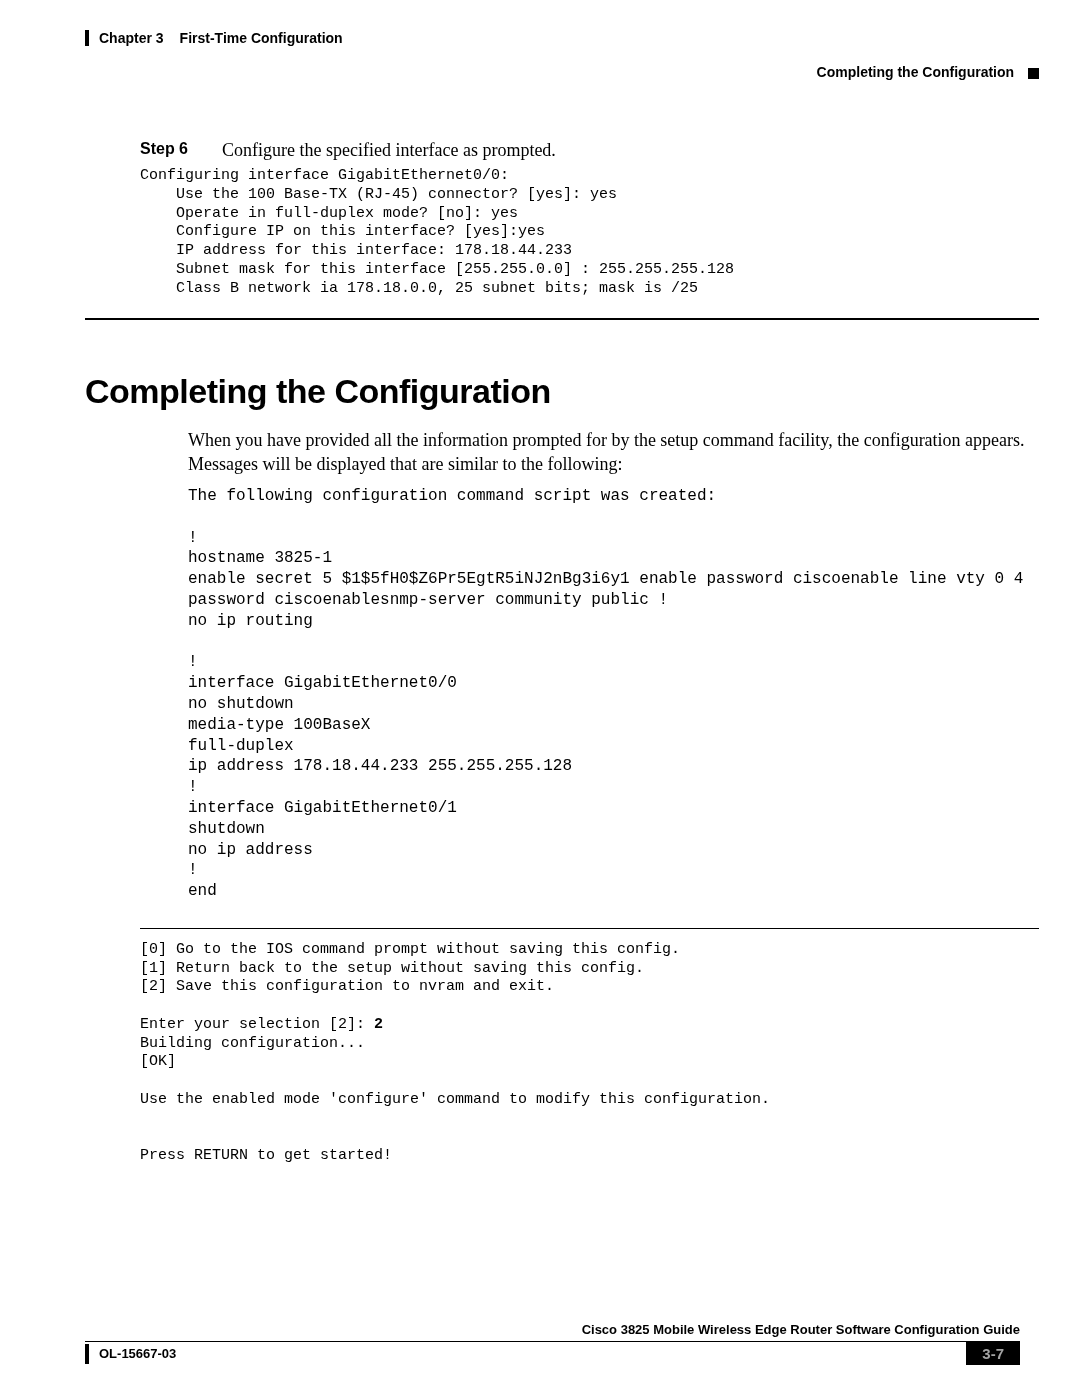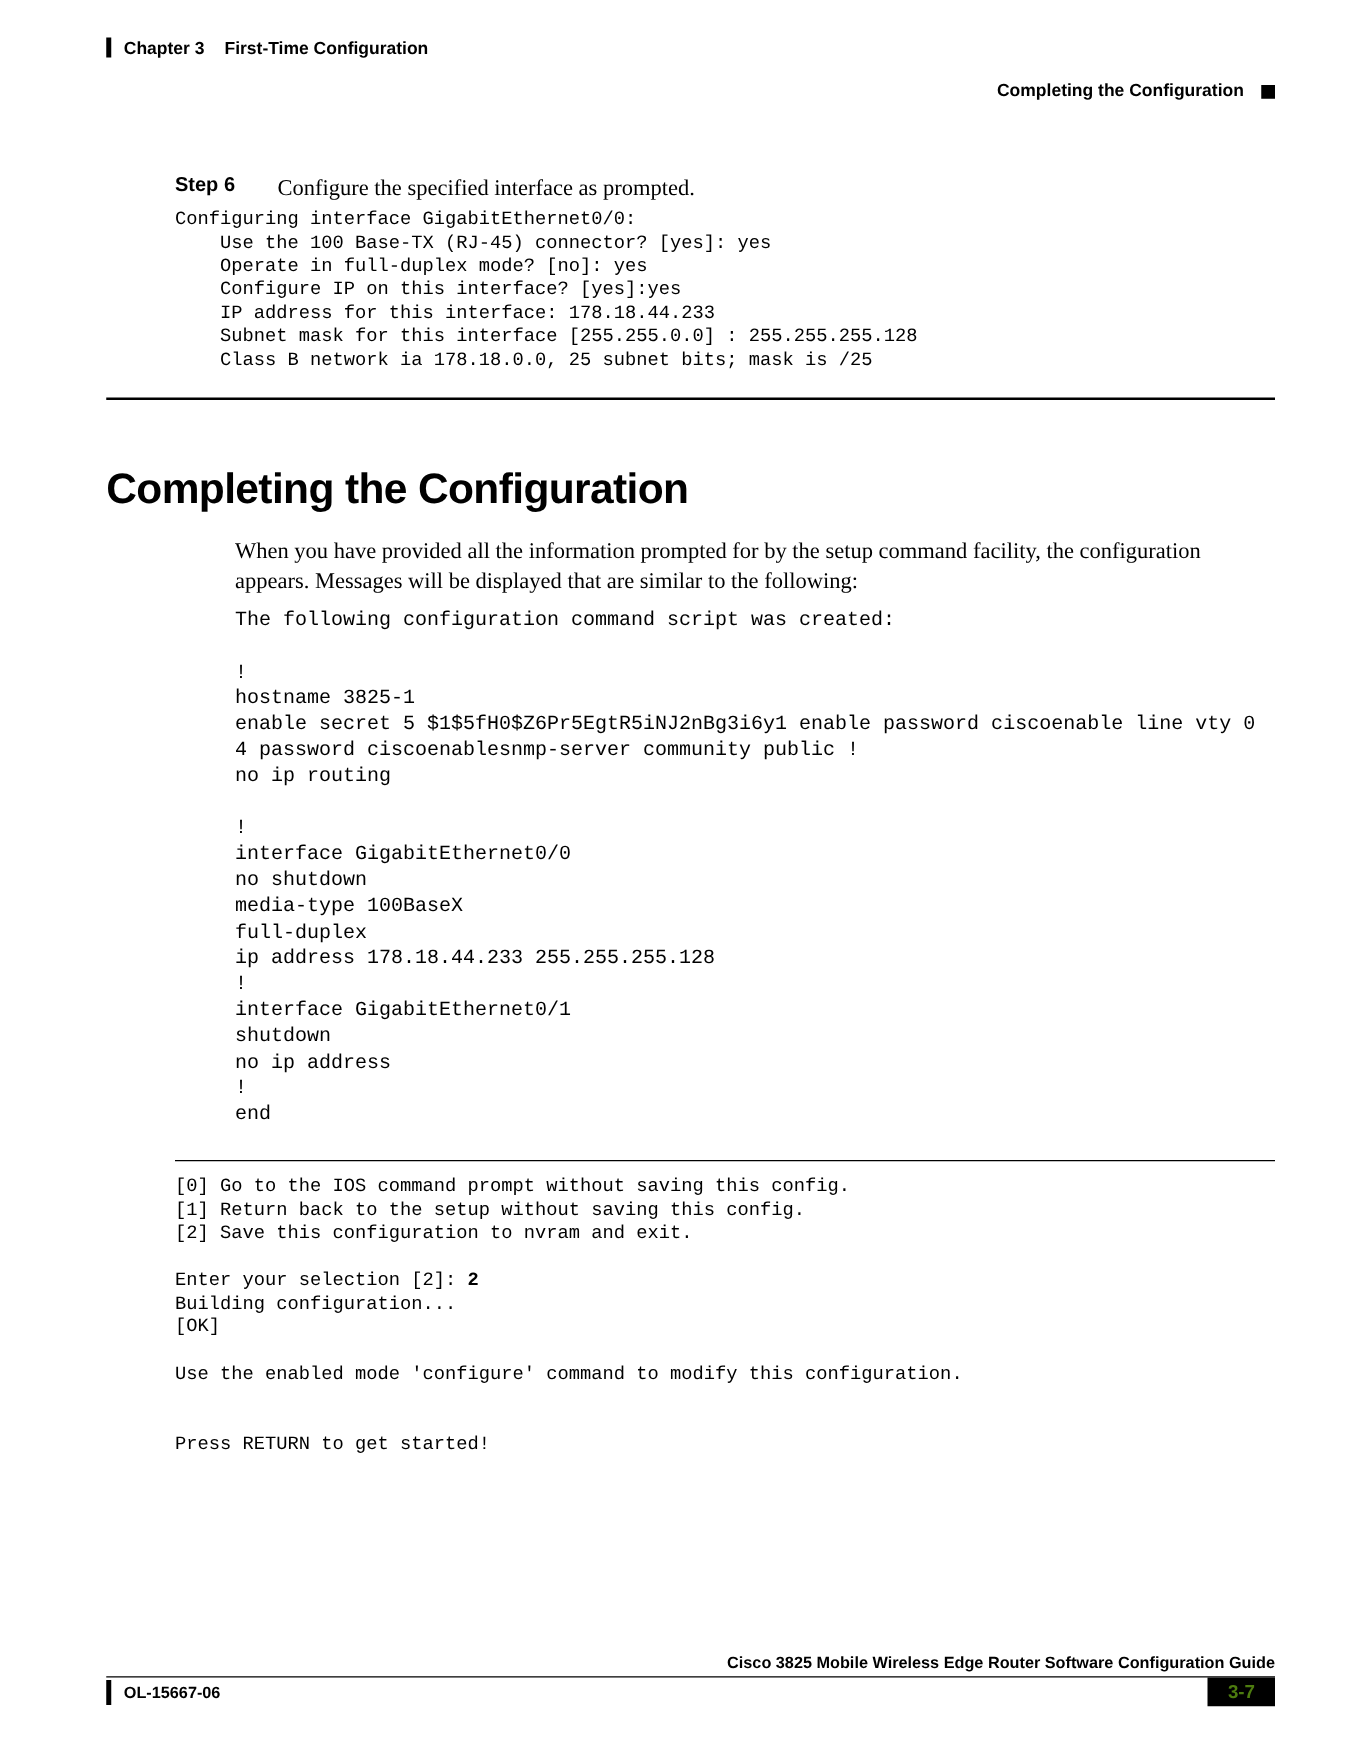--- a/index.html
+++ b/index.html
@@ -4,21 +4,21 @@
 <style>
   body {
     margin: 0;
     padding: 0;
     font-family: "Times New Roman", Times, serif;
     background: #fff;
     color: #000;
     width: 1080px;
   }
   .page {
-    padding: 30px 60px 40px 85px;
+    padding: 30px 41px 40px 85px;
     box-sizing: border-box;
     position: relative;
     min-height: 1397px;
   }
   .header-row {
     display: flex;
     align-items: center;
     font-family: Arial, Helvetica, sans-serif;
     font-size: 14px;
     font-weight: bold;
@@ -134,21 +134,21 @@
     font-weight: bold;
   }
   .footer-bar {
     width: 4px;
     height: 20px;
     background: #000;
     margin-right: 10px;
   }
   .footer-right {
     background: #000;
-    color: #4d7c0f;
+    color: #a3a3a3;
     font-family: Arial, Helvetica, sans-serif;
     font-weight: bold;
     font-size: 15px;
     padding: 3px 16px;
   }
   .bold-inline { font-weight: bold; }
 </style>
 </head>
 <body>
 
@@ -224,19 +224,19 @@
 
 
 Press RETURN to get started!</span></div>
   </div>
 
   <div class="footer">
     <div class="footer-title">Cisco 3825 Mobile Wireless Edge Router Software Configuration Guide</div>
     <div class="footer-row">
       <div class="footer-left">
         <div class="footer-bar"></div>
-        <span>OL-15667-06</span>
+        <span>OL-15667-03</span>
       </div>
       <div class="footer-right">3-7</div>
     </div>
   </div>
 
 </div>
 
 </body></html>

